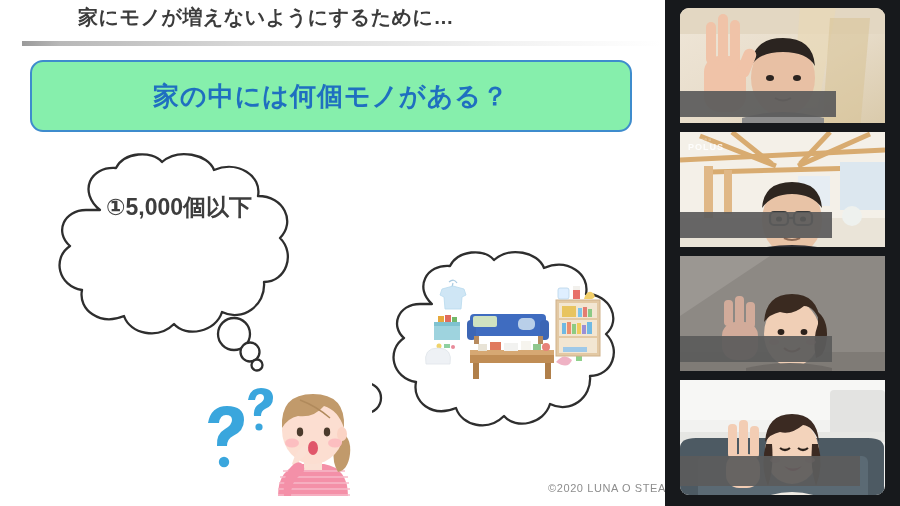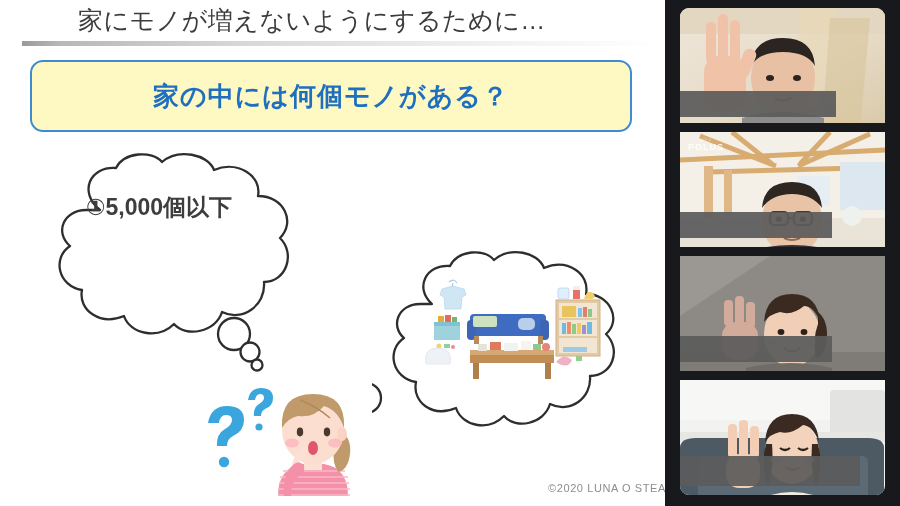--- a/index.html
+++ b/index.html
@@ -4,39 +4,39 @@
 <style>
   html,body{margin:0;padding:0;background:#fff;}
   body{width:900px;height:506px;overflow:hidden;
        font-family:"Liberation Sans","DejaVu Sans",sans-serif;}
   .stage{position:relative;width:900px;height:506px;background:#ffffff;}
 
   
   .slide{position:absolute;left:0;top:0;width:665px;height:506px;background:#fff;overflow:hidden;}
 
   .slide-title{position:absolute;left:78px;top:4px;width:560px;
-      font-size:25px;font-weight:normal;color:#3c3c3c;letter-spacing:.5px;
+      font-size:20px;font-weight:bold;color:#3c3c3c;letter-spacing:.5px;
       white-space:nowrap;}
 
   .divider{position:absolute;left:22px;top:41px;width:640px;height:5px;
       background:linear-gradient(to right,#9a9a9a 0%,#b8b8b8 6%,#d8d8d8 35%,#f2f2f2 75%,#ffffff 100%);}
 
   .qbox{position:absolute;left:30px;top:60px;width:598px;height:68px;
-      border:2.5px solid #3e8ccd;border-radius:13px;background:#fef9c3;
+      border:2.5px solid #3e8ccd;border-radius:13px;background:#86efac;
       display:flex;align-items:center;justify-content:center;}
   .qbox-text{font-size:26px;font-weight:bold;color:#1f6fc0;letter-spacing:1px;}
 
   
   .bub{position:absolute;}
   #bubble-left{left:38px;top:152px;}
   #bubble-right{left:372px;top:248px;}
 
   .opts{position:absolute;left:86px;top:192px;color:#3d3d3d;
       font-size:23px;font-weight:bold;line-height:1.32;letter-spacing:0px;}
-  .opts div{white-space:nowrap;}
+  .opts div{white-space:nowrap;margin-left:20px;}
 
   
   #room-illo{position:absolute;left:418px;top:278px;}
 
   
   #girl-illo{position:absolute;left:196px;top:378px;}
 
   .copyright{position:absolute;left:548px;top:482px;font-size:11px;
       color:#8d8d8d;letter-spacing:.6px;white-space:nowrap;}
 

